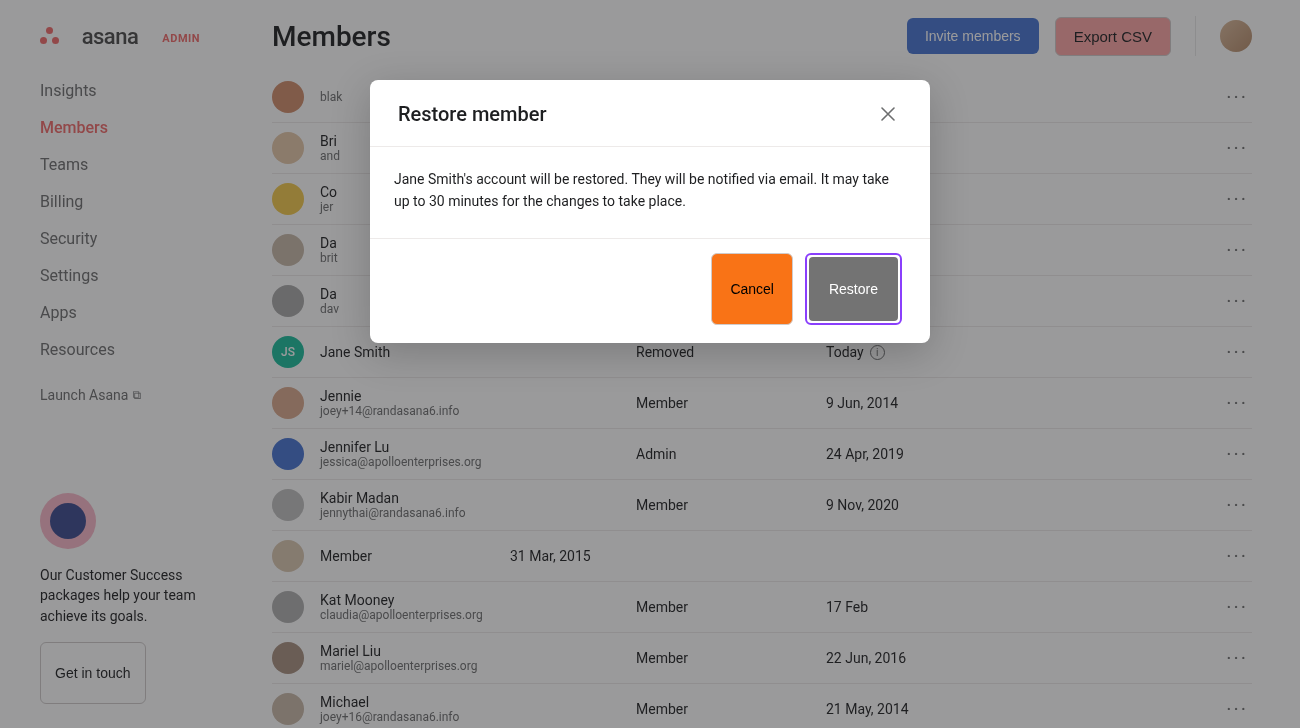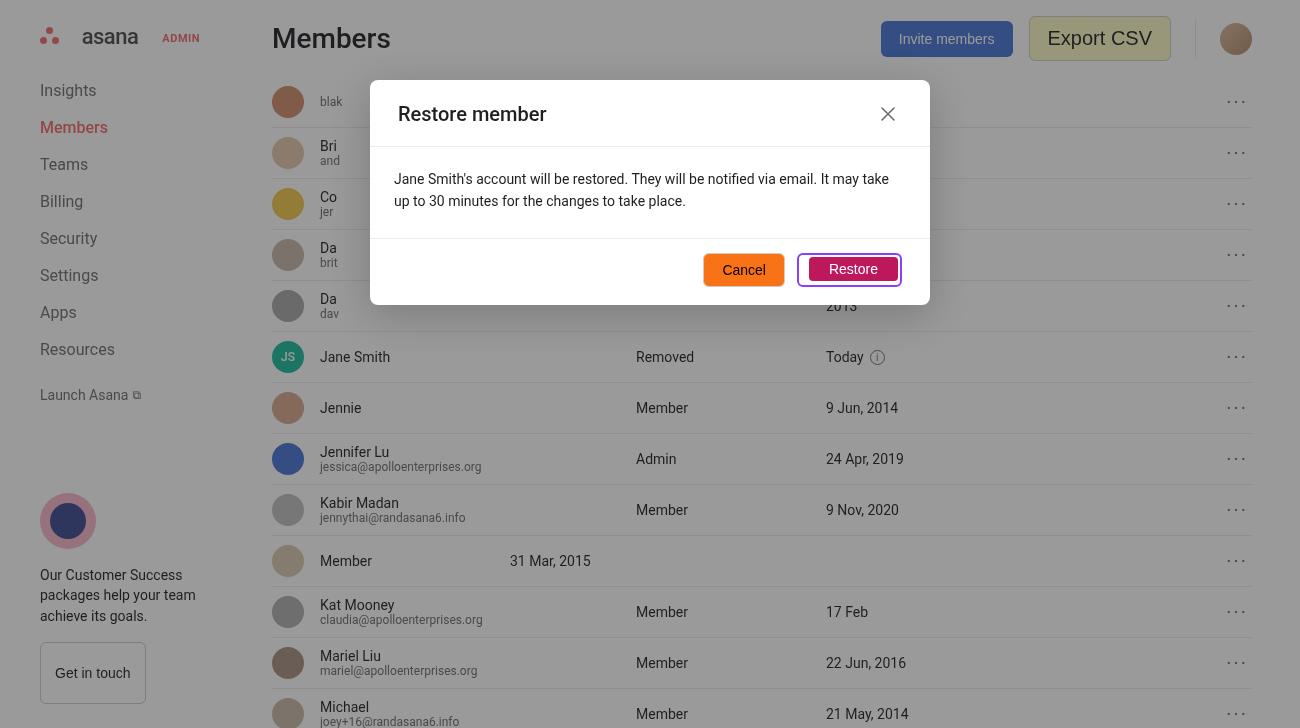--- a/index.html
+++ b/index.html
@@ -21,21 +21,21 @@
   .sidebar-footer { margin-top: auto; padding: 0 40px; }
   .cs-avatar { width: 56px; height: 56px; border-radius: 50%; background: #f8b7c8; display:flex; align-items:center; justify-content:center; margin-bottom: 16px; }
   .cs-avatar-inner { width: 36px; height: 36px; border-radius: 50%; background: #3b4a8f; }
   .cs-text { font-size: 14px; color: #1e1f21; line-height: 1.45; margin-bottom: 16px; }
   .get-in-touch { border: 1px solid #cfcbcb; background: #fff; padding: 22px 14px; font-size: 14px; border-radius: 6px; cursor:pointer; color:#1e1f21; }
   .main { flex:1; display:flex; flex-direction:column; padding-top: 16px; }
   .main-header { display:flex; align-items:center; padding: 0 48px 16px 32px; }
   .page-title { font-size: 28px; font-weight: 500; }
   .header-actions { margin-left:auto; display:flex; align-items:center; gap:16px; }
   .btn-primary { background:#4573d2; color:#fff; border:none; padding:10px 18px; border-radius:6px; font-size:14px; cursor:pointer; }
-  .btn-secondary { background:#fef9c3; border:1px solid #cfcbcb; padding:10px 18px; border-radius:6px; font-size:20px; cursor:pointer; color:#1e1f21; }
+  .btn-secondary { background:#fca5a5; border:1px solid #cfcbcb; padding:10px 18px; border-radius:6px; font-size:15px; cursor:pointer; color:#1e1f21; }
   .divider-v { width:1px; height:40px; background:#e8e8e8; margin:0 8px; }
   .user-avatar { width:32px; height:32px; border-radius:50%; background: linear-gradient(135deg,#d9b99b,#b58b6a); }
   .members-list { padding: 0 48px 0 32px; }
   .row { display:flex; align-items:center; border-bottom:1px solid #edeae9; padding:9px 0; }
   .row-avatar { width:32px; height:32px; border-radius:50%; margin-right:16px; flex-shrink:0; background:#ccc; display:flex; align-items:center; justify-content:center; font-size:12px; font-weight:500; color:#fff; }
   .row-namecol { display:flex; flex-direction:column; width: 316px; }
   .row-name { font-size:14px; color:#1e1f21; }
   .row-email { font-size:12px; color:#6d6e6f; }
   .row-type { width: 190px; font-size:14px; color:#1e1f21; }
   .row-date { flex:1; font-size:14px; color:#1e1f21; display:flex; align-items:center; gap:6px; }
@@ -44,21 +44,21 @@
   
   .overlay { position:absolute; inset:0; background:rgba(30,31,33,0.45); display:flex; align-items:flex-start; justify-content:center; }
   .modal { margin-top:80px; width:560px; background:#fff; border-radius:8px; box-shadow:0 10px 40px rgba(0,0,0,0.2); overflow:hidden; }
   .modal-header { display:flex; align-items:center; justify-content:space-between; padding:20px 28px 18px 28px; border-bottom:1px solid #edeae9; }
   .modal-title { font-size:20px; font-weight:500; }
   .modal-close { width:28px; height:28px; display:flex; align-items:center; justify-content:center; cursor:pointer; color:#6d6e6f; }
   .modal-body { padding: 22px 28px 26px 24px; font-size:14px; line-height:1.55; color:#1e1f21; }
   .modal-footer { padding: 14px 28px 18px 28px; display:flex; justify-content:flex-end; gap:12px; border-top:1px solid #edeae9; }
   .btn-cancel { background:#f97316; border:1px solid #cfcbcb; padding:8px 18px; border-radius:6px; font-size:14px; cursor:pointer; }
   .btn-restore-wrap { border:2px solid #8a3ffc; border-radius:6px; padding:2px; }
-  .btn-restore { background:#be185d; color:#fff; border:none; padding:4px 20px; border-radius:4px; font-size:14px; cursor:pointer;margin-left:8px; }
+  .btn-restore { background:#737373; color:#fff; border:none; padding:24px 20px; border-radius:4px; font-size:14px; cursor:pointer; }
   .launch-ext { font-size:12px; }
 </style>
 </head>
 <body>
 
 <div class="app">
 
   <aside class="sidebar">
     <div class="logo-row">
       <span class="logo-dots">
@@ -173,20 +173,21 @@
           <div class="row-date">
             <span>Today</span>
             <span class="info-icon">i</span>
           </div>
           <div class="row-actions">···</div>
         </div>
         <div class="row">
           <div class="row-avatar" style="background: rgb(217, 168, 140);"></div>
           <div class="row-namecol">
             <div class="row-name">Jennie</div>
+            <div class="row-email">joey+14@randasana6.info</div>
           </div>
           <div class="row-type">Member</div>
           <div class="row-date">
             <span>9 Jun, 2014</span>
           </div>
           <div class="row-actions">···</div>
         </div>
         <div class="row">
           <div class="row-avatar" style="background: rgb(69, 115, 210);"></div>
           <div class="row-namecol">

